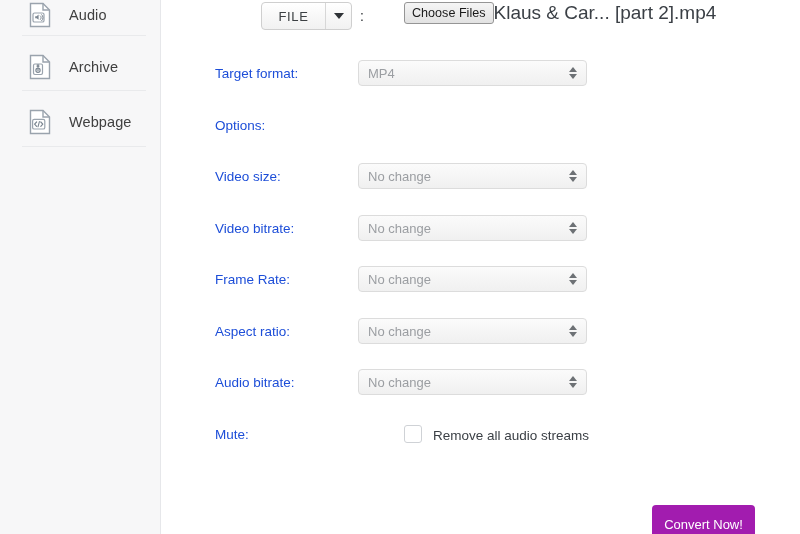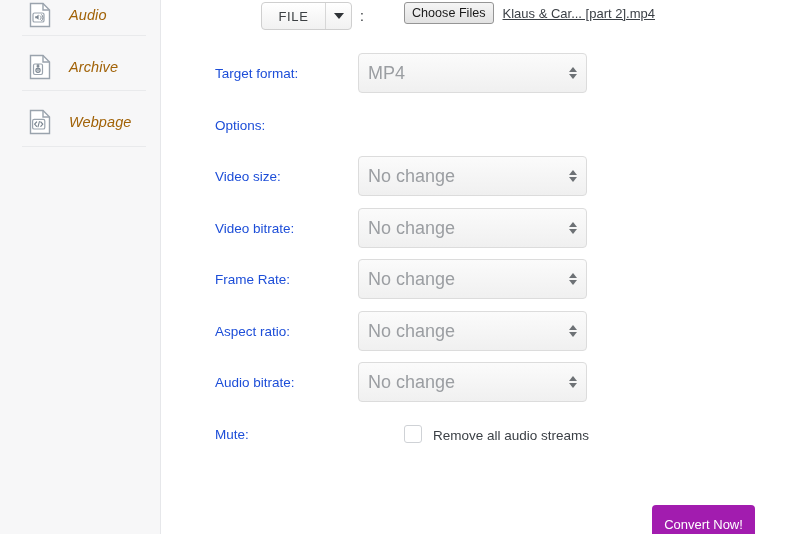--- a/index.html
+++ b/index.html
@@ -26,47 +26,46 @@
   .side-divider {
     position:absolute; left:22px; width:124px; height:1px;
     background:#e9eaec;
   }
   .side-icon {
     width:22px; height:26px; margin-left:29px;
     flex:0 0 auto; display:block;
   }
   .side-label {
     margin-left:18px;
-    font-size:14.5px; color:#a16207;
+    font-size:14.5px; color:#404040;
     letter-spacing:.1px;
-    font-style:italic;
   }
 
   
   #form { position:absolute; left:161px; top:0; right:0; bottom:0; }
   .row {
     position:absolute; left:0; width:639px; height:30px;
     display:flex; align-items:center;
   }
   .row-label {
     position:absolute; left:54px;
     font-size:13.5px; color:#1d4ed8;
     white-space:nowrap;
   }
   .ctl { position:absolute; left:197px;padding-left:46px; }
 
   
   .sel {
-    width:229px; height:40px;
+    width:229px; height:26px;
     border:1px solid #dcdcdc;
     border-radius:4px;
     background:linear-gradient(#fbfbfb,#f0f0f0);
     display:flex; align-items:center;
     position:relative;
-    font-size:18px; color:#9b9ea2;
+    font-size:13px; color:#9b9ea2;
     padding-left:9px;
     overflow:hidden;
     white-space:nowrap;
   }
   .sel.focused {
     border:1.5px solid #55595d;
     background:linear-gradient(#fcfcfc,#f2f2f2);
   }
   .sel .seltext {
     overflow:hidden; text-overflow:clip; white-space:nowrap;
@@ -117,23 +116,22 @@
   .fileinput { display:flex; align-items:center; }
   .choose {
     height:22px; padding:0 7px;
     border:1px solid #959595; border-radius:3px;
     background:linear-gradient(#f5f5f5,#e2e2e2);
     font-size:12.6px; color:#1b1b1b;
     display:flex; align-items:center;
     font-family:"Liberation Sans", sans-serif;
   }
   .fname {
-    margin-left:9px; font-size:13px; color:#3a3f45;
-    white-space:nowrap;
-    text-decoration:underline;
+    font-size:19px; color:#3a3f45;
+    white-space:nowrap;
   }
 
   
   .cbwrap { display:flex; align-items:flex-end; }
   .cbox {
     width:18px; height:18px;
     border:1px solid #cfd2d6; border-radius:3px;
     background:#fff;
   }
   .cblabel {

